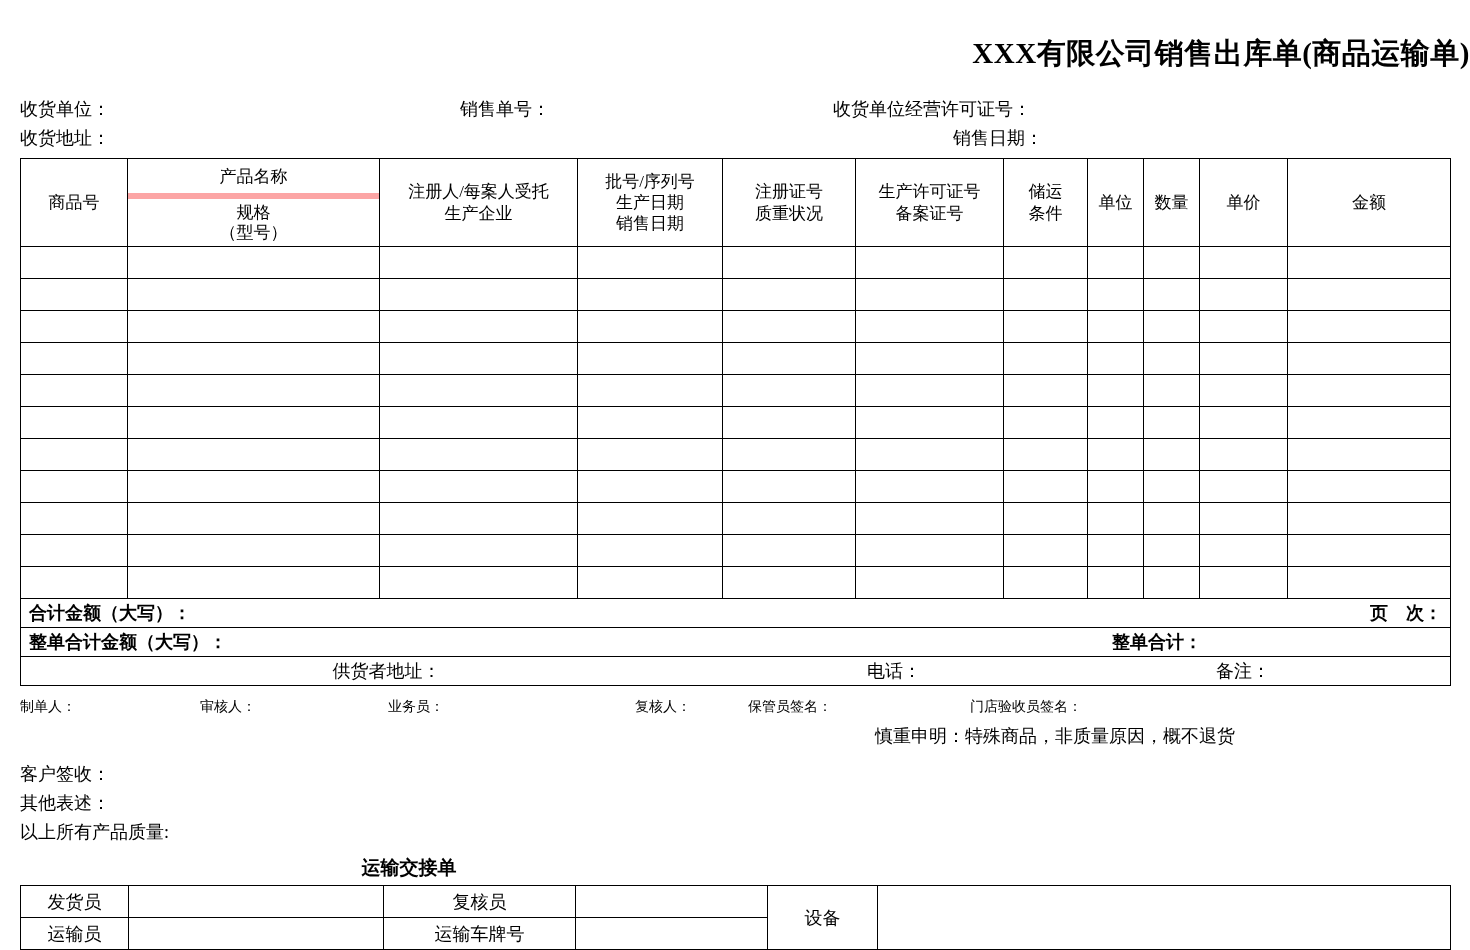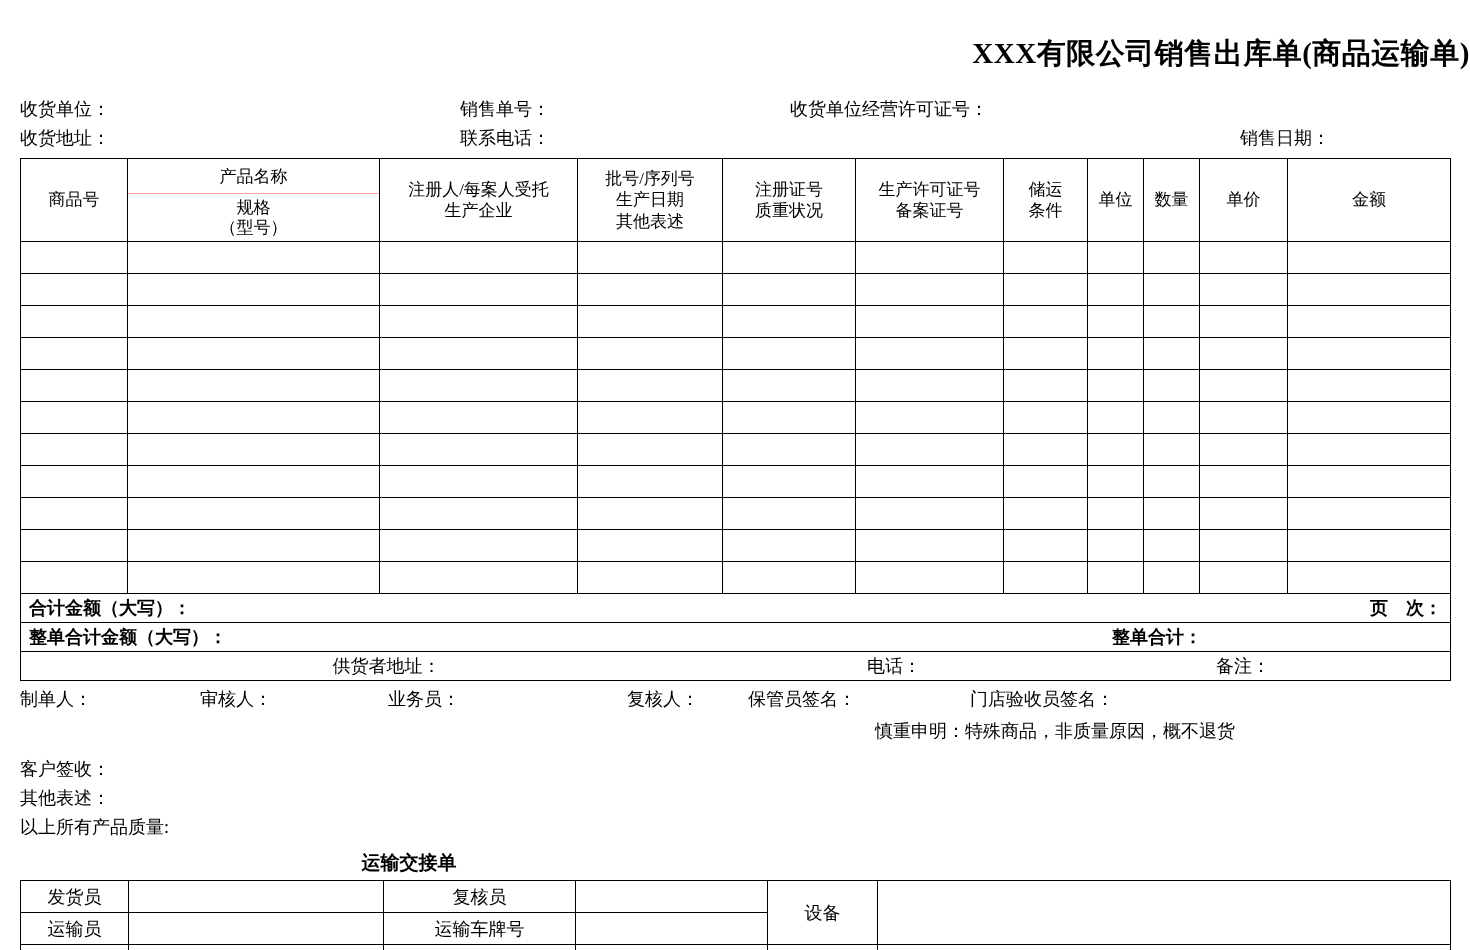--- a/index.html
+++ b/index.html
@@ -39,21 +39,21 @@
     display: flex;
     align-items: center;
     height: 29px;
     font-size: 18px;
   }
   .meta-cell {
     white-space: nowrap;
   }
   .m-col1 { width: 440px; }
   .m-col2 { width: 330px; }
-  .m-col3 { flex: 1; }
+  .m-col3 { flex: 1; margin-left: 43px; }
 
   
   table.grid {
     border-collapse: collapse;
     table-layout: fixed;
     margin: 6px 20px 0 20px;
     width: 1430px;
     font-size: 17px;
   }
   table.grid td, table.grid th {
@@ -66,21 +66,21 @@
   .hdr-cell {
     line-height: 1.25;
     padding: 2px 2px;
     font-size: 17px;
   }
   .split-top, .split-bottom {
     display: block;
     text-align: center;
   }
   .split-top {
-    border-bottom: 1px solid #fca5a5;
+    border-bottom: 6px solid #fca5a5;
     padding: 6px 0 5px 0;
   }
   .split-bottom {
     padding: 4px 0 4px 0;
     line-height: 1.15;
   }
   .body-row td { height: 31px; }
 
   
   .tot-row td {
@@ -104,21 +104,21 @@
     font-size: 18px;
   }
   .supplier-row .s1 { width: 715px; }
   .supplier-row .s2 { width: 300px; }
   .supplier-row .s3 { flex: 1; }
 
   
   .sign-row {
     display: flex;
     padding: 4px 20px 0 20px;
-    font-size: 18px;
+    font-size: 14px;
     height: 26px;
     align-items: flex-end;
   }
   .sign-row .c1 { width: 180px; }
   .sign-row .c2 { width: 188px; }
   .sign-row .c3 { width: 190px; }
   .sign-row .c4 { width: 170px; text-align: center; }
   .sign-row .c5 { width: 222px; }
   .sign-row .c6 { flex: 1; }
 
@@ -175,21 +175,20 @@
   <div class="doc-title">XXX有限公司销售出库单(商品运输单)</div>
 
   <div class="meta">
     <div class="meta-row">
       <div class="meta-cell m-col1">收货单位：</div>
       <div class="meta-cell m-col2">销售单号：</div>
       <div class="meta-cell m-col3">收货单位经营许可证号：</div>
     </div>
     <div class="meta-row">
       <div class="meta-cell m-col1">收货地址：</div>
-      <div class="meta-cell m-col2">联系电话：</div>
       <div class="meta-cell m-col3" style="padding-left:450px;">销售日期：</div>
     </div>
   </div>
 
   <table class="grid">
     <colgroup>
       <col style="width:107px">
       <col style="width:252px">
       <col style="width:198px">
       <col style="width:145px">
@@ -211,21 +210,21 @@
             <span>（型号）</span>
           </span>
         </td>
         <td class="hdr-cell">
           <span>注册人/每案人受托</span><br>
           <span>生产企业</span>
         </td>
         <td class="hdr-cell">
           <span>批号/序列号</span><br>
           <span>生产日期</span><br>
-          <span>其他表述</span>
+          <span>销售日期</span>
         </td>
         <td class="hdr-cell">
           <span>注册证号</span><br>
           <span>质重状况</span>
         </td>
         <td class="hdr-cell">
           <span>生产许可证号</span><br>
           <span>备案证号</span>
         </td>
         <td class="hdr-cell">

